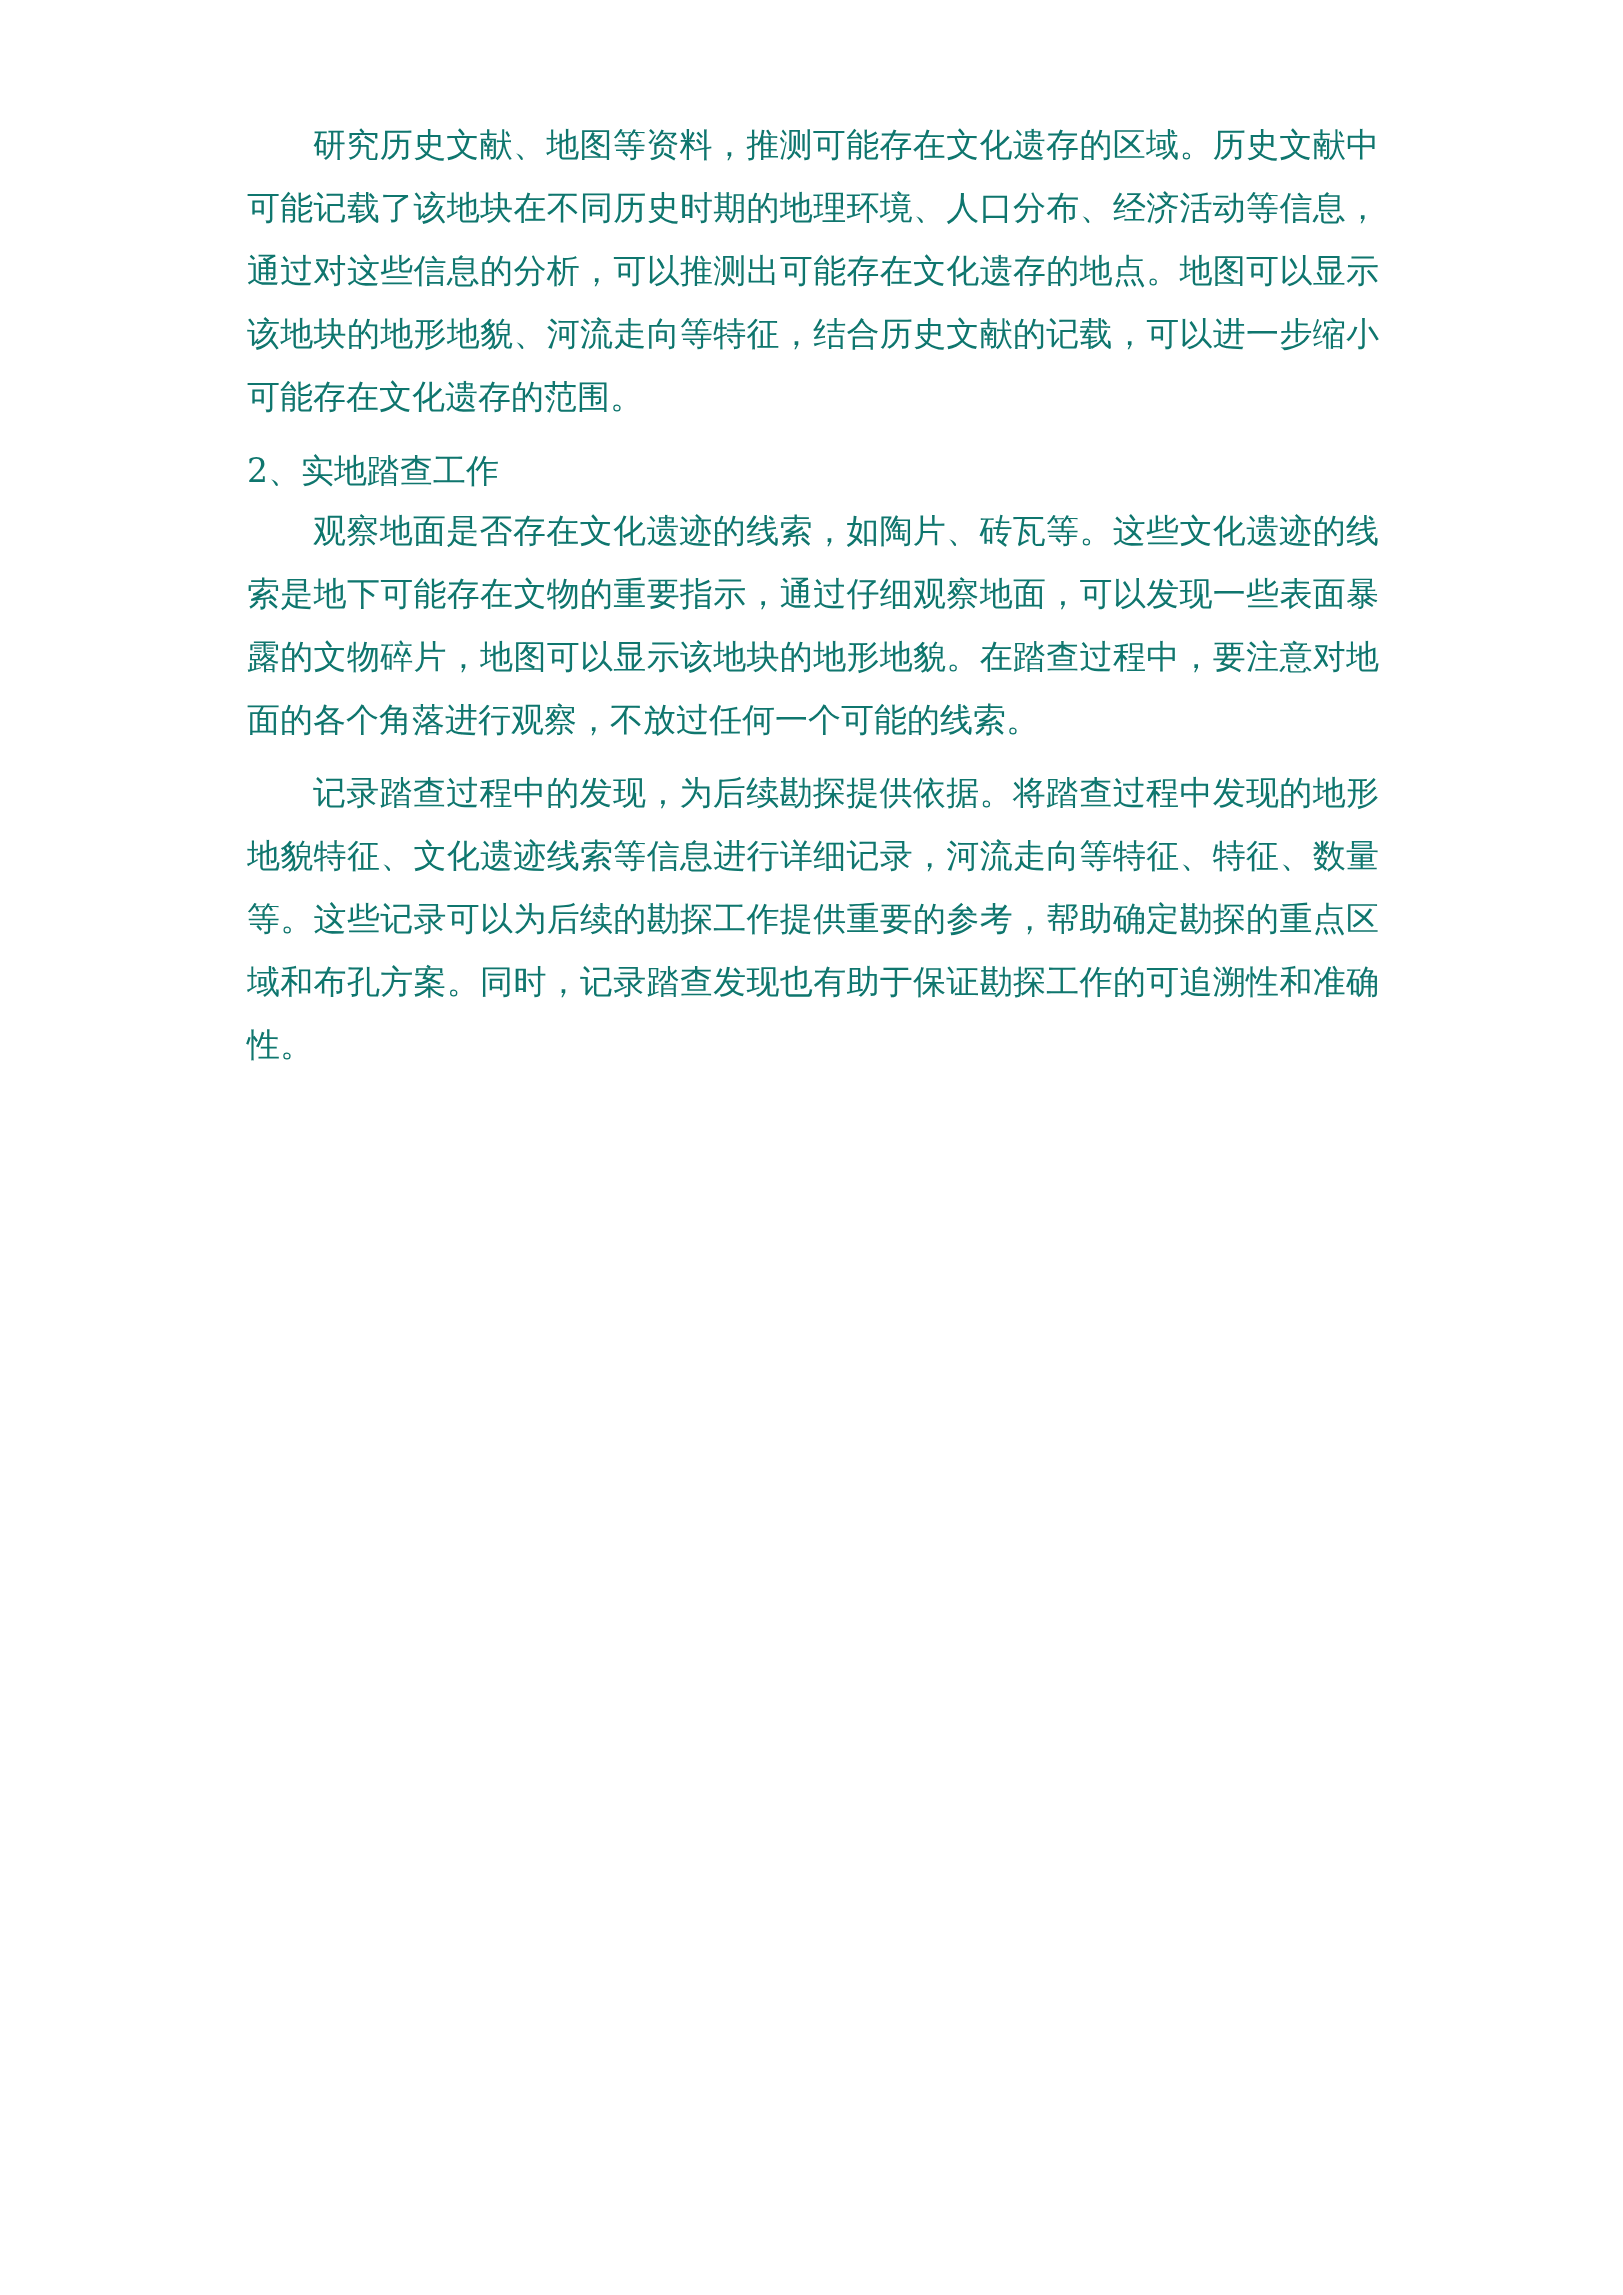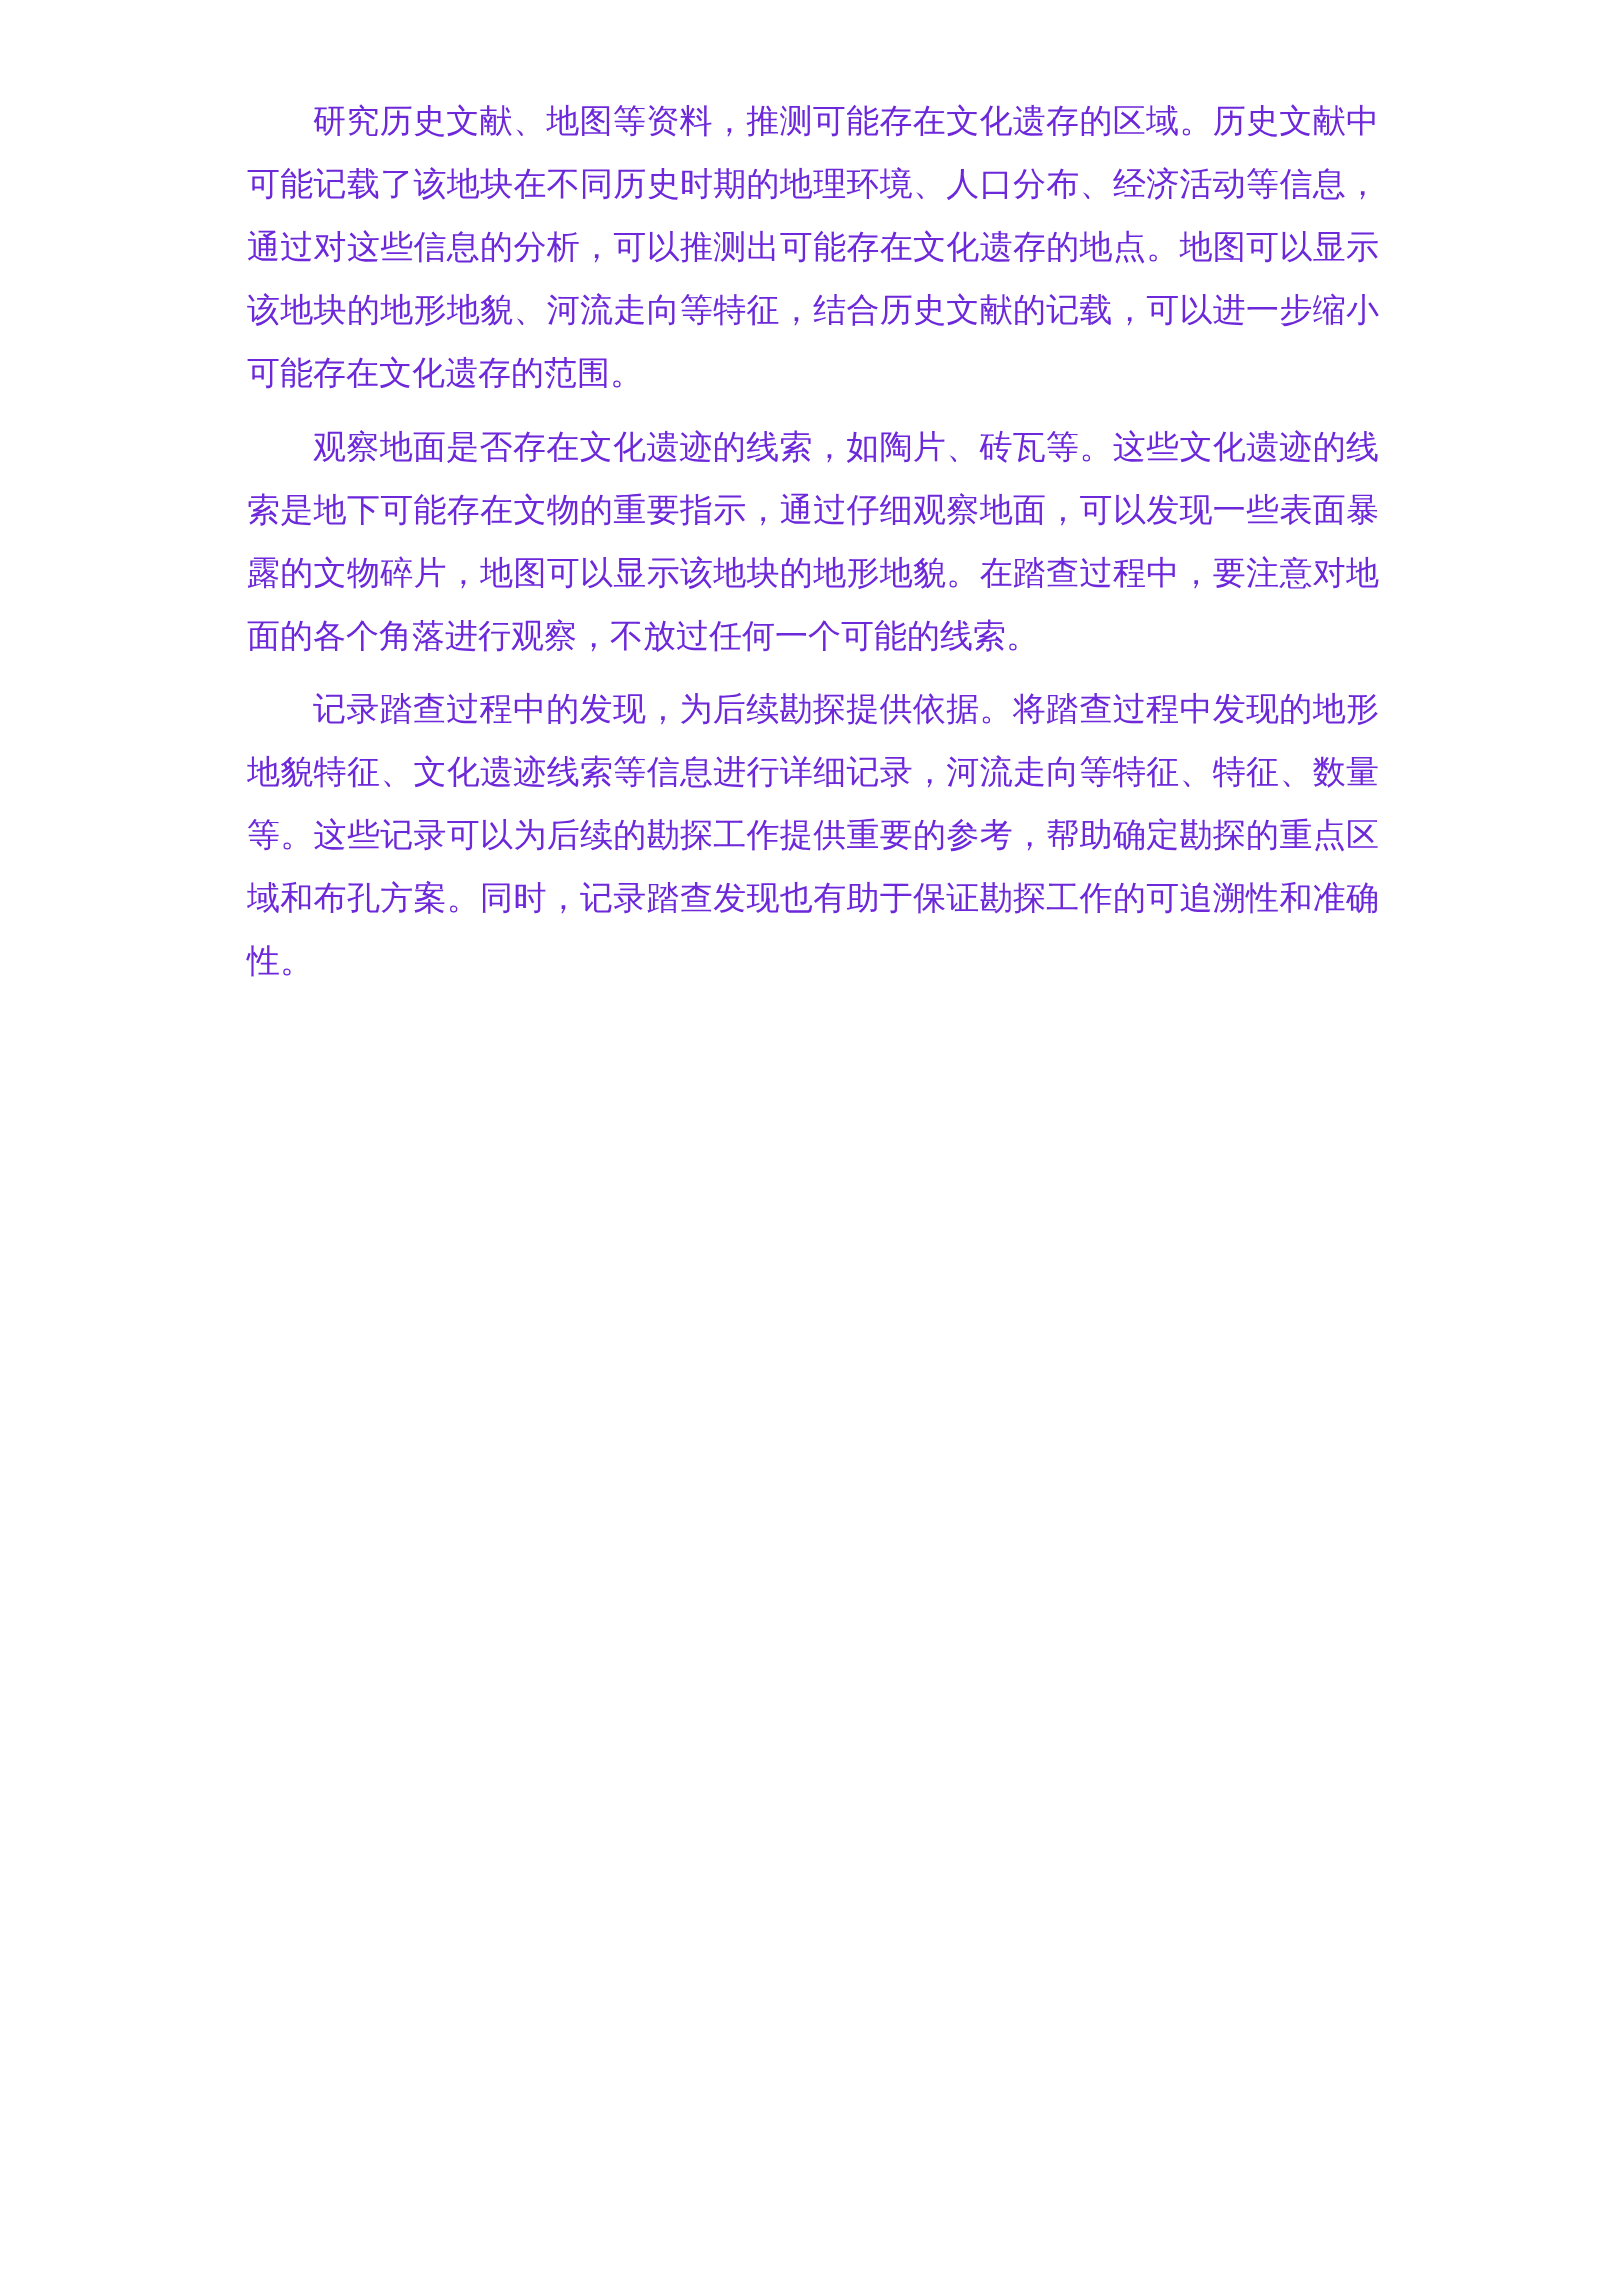--- a/index.html
+++ b/index.html
@@ -6,26 +6,26 @@
     margin: 0;
     padding: 0;
     background: #ffffff;
   }
   .page {
     position: relative;
     width: 1623px;
     height: 1882px;
     background: #ffffff;
     box-sizing: border-box;
-    padding: 89px 245px 0 247px;
+    padding: 113px 245px 0 247px;
     overflow: hidden;
     font-family: "DejaVu Serif", "Liberation Serif", serif;
     font-size: 33px;
     line-height: 63px;
-    color: #6d28d9;
+    color: #0f766e;
   }
   .content {
     width: 1132px;
   }
   p.body-para {
     margin: 0 0 10.5px 0;
     text-align: justify;
     text-indent: 2em;
     word-break: break-all;
   }
@@ -38,20 +38,21 @@
 </style>
 </head>
 <body>
 
 <div class="page">
   <div class="content">
 
     <p class="body-para">研究历史文献、地图等资料，推测可能存在文化遗存的区域。历史文献中可能记载了该地块在不同历史时期的地理环境、人口分布、经济活动等信息，通过对这些信息的分析，可以推测出可能存在文化遗存的地点。地图可以显示该地块的地形地貌、河流走向等特征，结合历史文献的记载，可以进一步缩小可能存在文化遗存的范围。</p>
 
 
+    <p class="heading-para">2、实地踏查工作</p>
 
 
     <p class="body-para">观察地面是否存在文化遗迹的线索，如陶片、砖瓦等。这些文化遗迹的线索是地下可能存在文物的重要指示，通过仔细观察地面，可以发现一些表面暴露的文物碎片，地图可以显示该地块的地形地貌。在踏查过程中，要注意对地面的各个角落进行观察，不放过任何一个可能的线索。</p>
 
     <p class="body-para">记录踏查过程中的发现，为后续勘探提供依据。将踏查过程中发现的地形地貌特征、文化遗迹线索等信息进行详细记录，河流走向等特征、特征、数量等。这些记录可以为后续的勘探工作提供重要的参考，帮助确定勘探的重点区域和布孔方案。同时，记录踏查发现也有助于保证勘探工作的可追溯性和准确性。</p>
 
   </div>
 </div>
 
 

